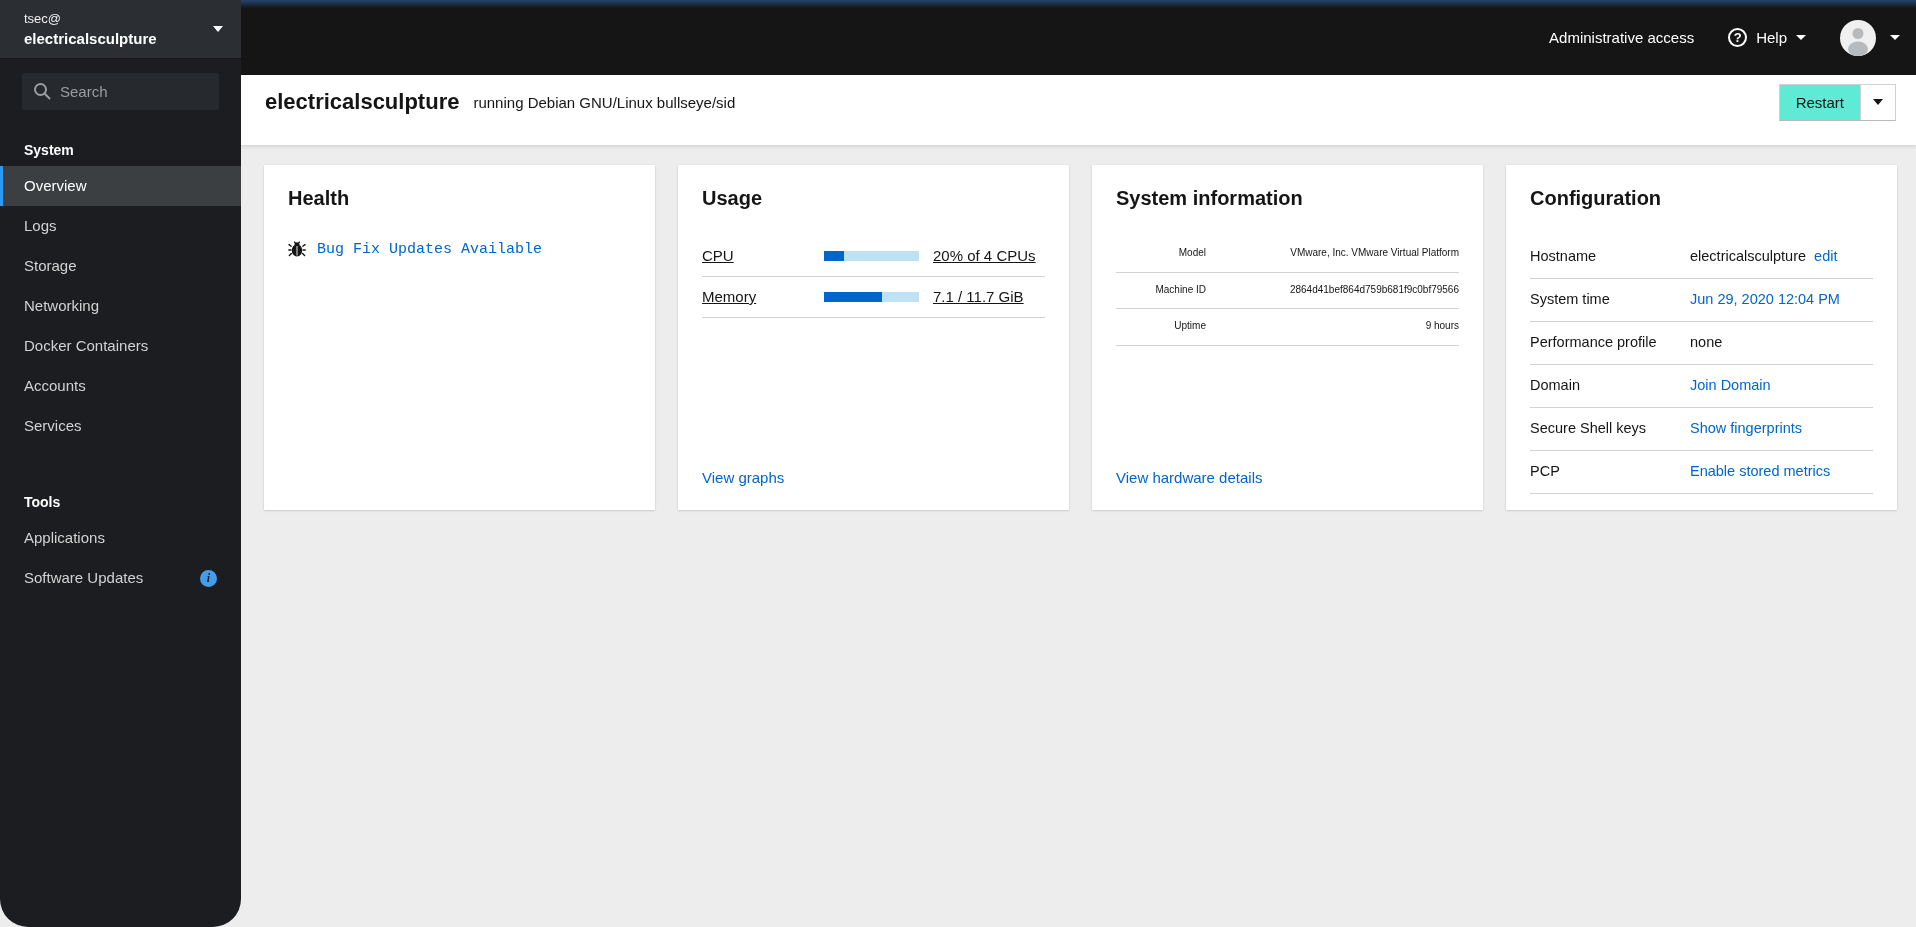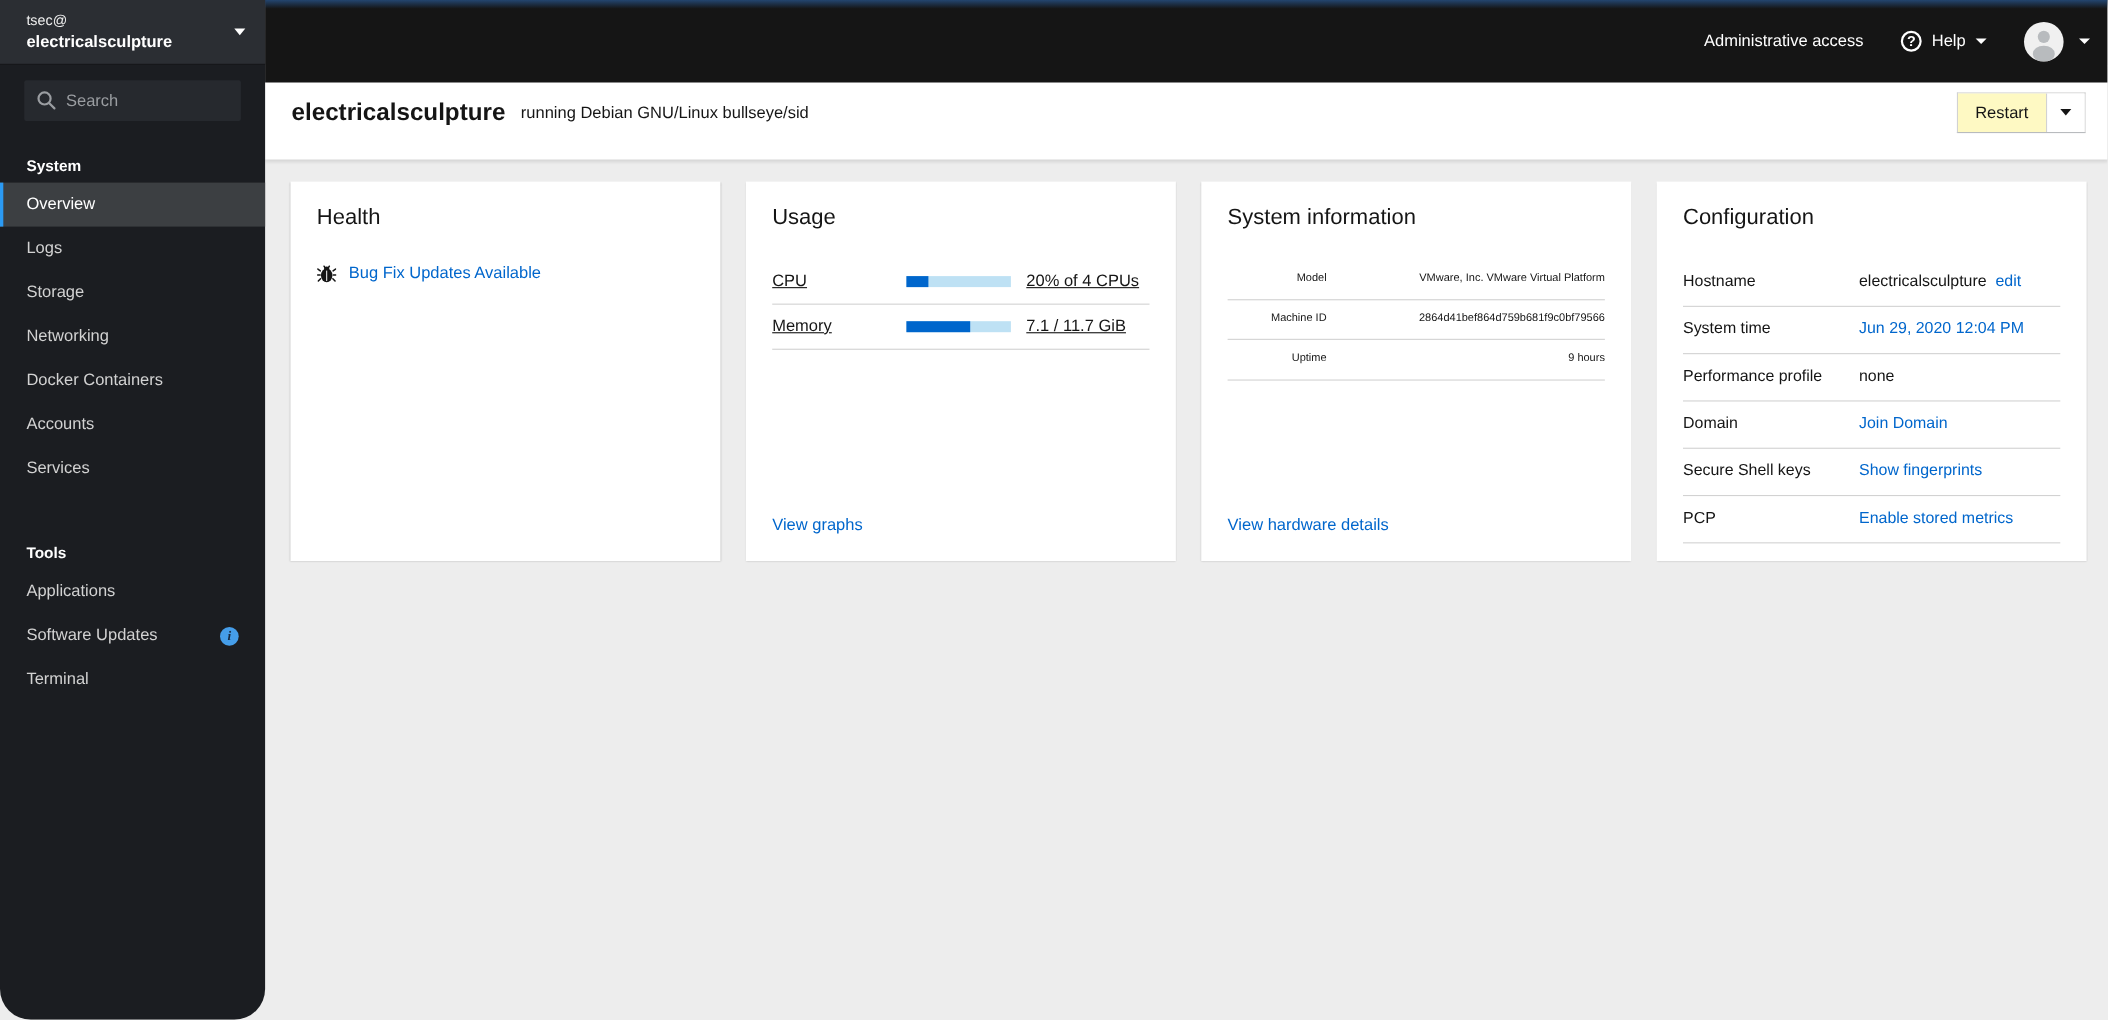--- a/index.html
+++ b/index.html
@@ -73,39 +73,39 @@
 
   
   .page-header {
     position:absolute; left:241px; top:59px; right:0; height:86px; background:#fff;
     display:flex; align-items:center; padding:0 20px 0 24px;
     box-shadow:0 2px 3px rgba(3,3,3,0.1); z-index:1;
   }
   .ph-hostname { font-size:22px; font-weight:700; }
   .ph-os { font-size:15px; margin-left:14px; color:#151515; }
   .restart-split { margin-left:auto; display:inline-flex; border:1px solid #d2d2d2; border-bottom-color:#b8bbbe; background:#fff; height:37px; }
-  .restart-main { padding:0 16px; font-size:15px; color:#151515; background:#fef9c3; border:none; cursor:pointer; line-height:35px; font-family:inherit; }
+  .restart-main { padding:0 16px; font-size:15px; color:#151515; background:#5eead4; border:none; cursor:pointer; line-height:35px; font-family:inherit; }
   .restart-caret {
     width:35px; border:none; border-left:1px solid #d2d2d2; background:#fff; cursor:pointer;
     display:flex; align-items:center; justify-content:center; color:#151515;
   }
 
   
   .content { position:absolute; left:241px; top:145px; right:0; bottom:0; overflow:hidden; }
   .cards { display:grid; grid-template-columns:repeat(4,391px); gap:23px; padding:20px 0 0 23px; }
   .card {
     background:#fff; height:345px; padding:22px 24px 24px;
     box-shadow:0 1px 2px rgba(3,3,3,0.12), 0 0 1px rgba(3,3,3,0.12);
     display:flex; flex-direction:column;
   }
-  .card-title { font-size:20px; font-weight:400; color:#151515; margin-bottom:26px; }
+  .card-title { font-size:20px; font-weight:700; color:#151515; margin-bottom:26px; }
   .card-footer-link { margin-top:auto; font-size:15px; }
 
   
-  .health-item { display:flex; align-items:flex-start; gap:11px; font-size:15px; margin-top:4px; }
+  .health-item { display:flex; align-items:flex-end; gap:11px; font-size:15px; margin-top:4px;font-family:Liberation Mono, monospace; }
   .bug-icon { width:18px; height:18px; flex:none; }
 
   
   .usage-row {
     display:grid; grid-template-columns:122px 95px 1fr; align-items:center;
     padding:11px 0 12px; border-bottom:1px solid #d2d2d2; font-size:15px;text-decoration:underline;
   }
   .usage-row .u-value { padding-left:14px; white-space:nowrap; }
   .progress { height:10px; background:#bee1f4; position:relative; }
   .progress-fill { position:absolute; left:0; top:0; bottom:0; background:#0066cc; }
@@ -145,21 +145,20 @@
   <div class="nav-item">Docker Containers</div>
   <div class="nav-item">Accounts</div>
   <div class="nav-item">Services</div>
 
   <div class="nav-section-title tools">Tools</div>
   <div class="nav-item">Applications</div>
   <div class="nav-item">
     <span>Software Updates</span>
     <span class="info-badge"></span>
   </div>
-  <div class="nav-item">Terminal</div>
 </nav>
 
 <header class="masthead">
   <div class="mh-right">
     <span class="mh-admin">Administrative access</span>
     <span class="mh-help">
       <span class="help-icon"></span>
       <span>Help</span>
       <span class="caret"></span>
     </span>

